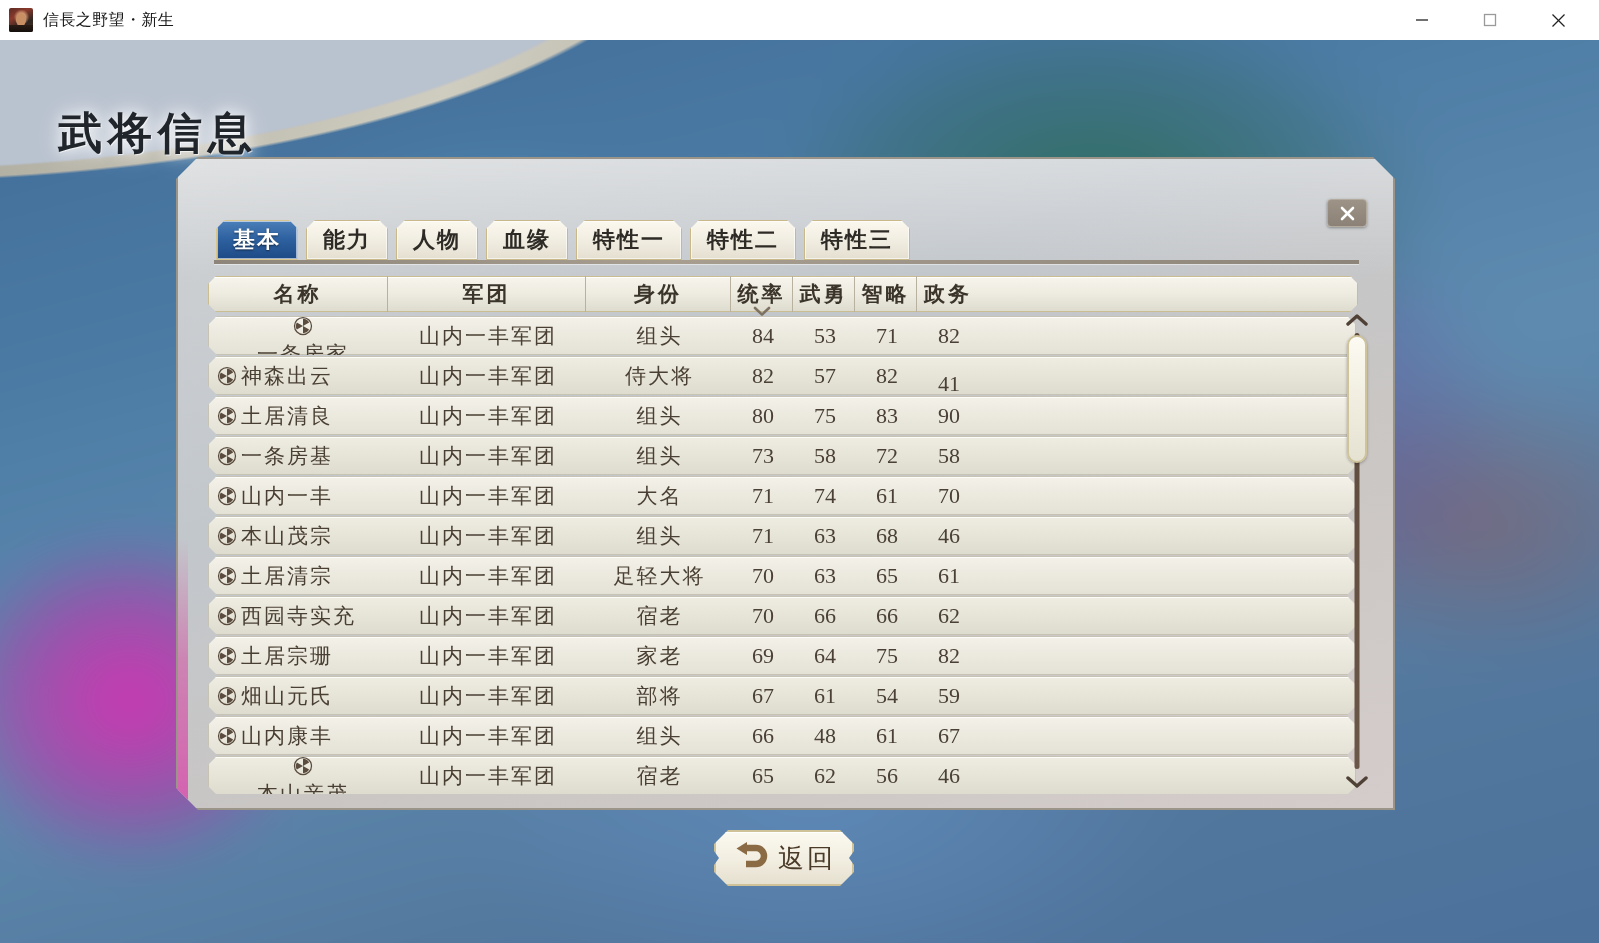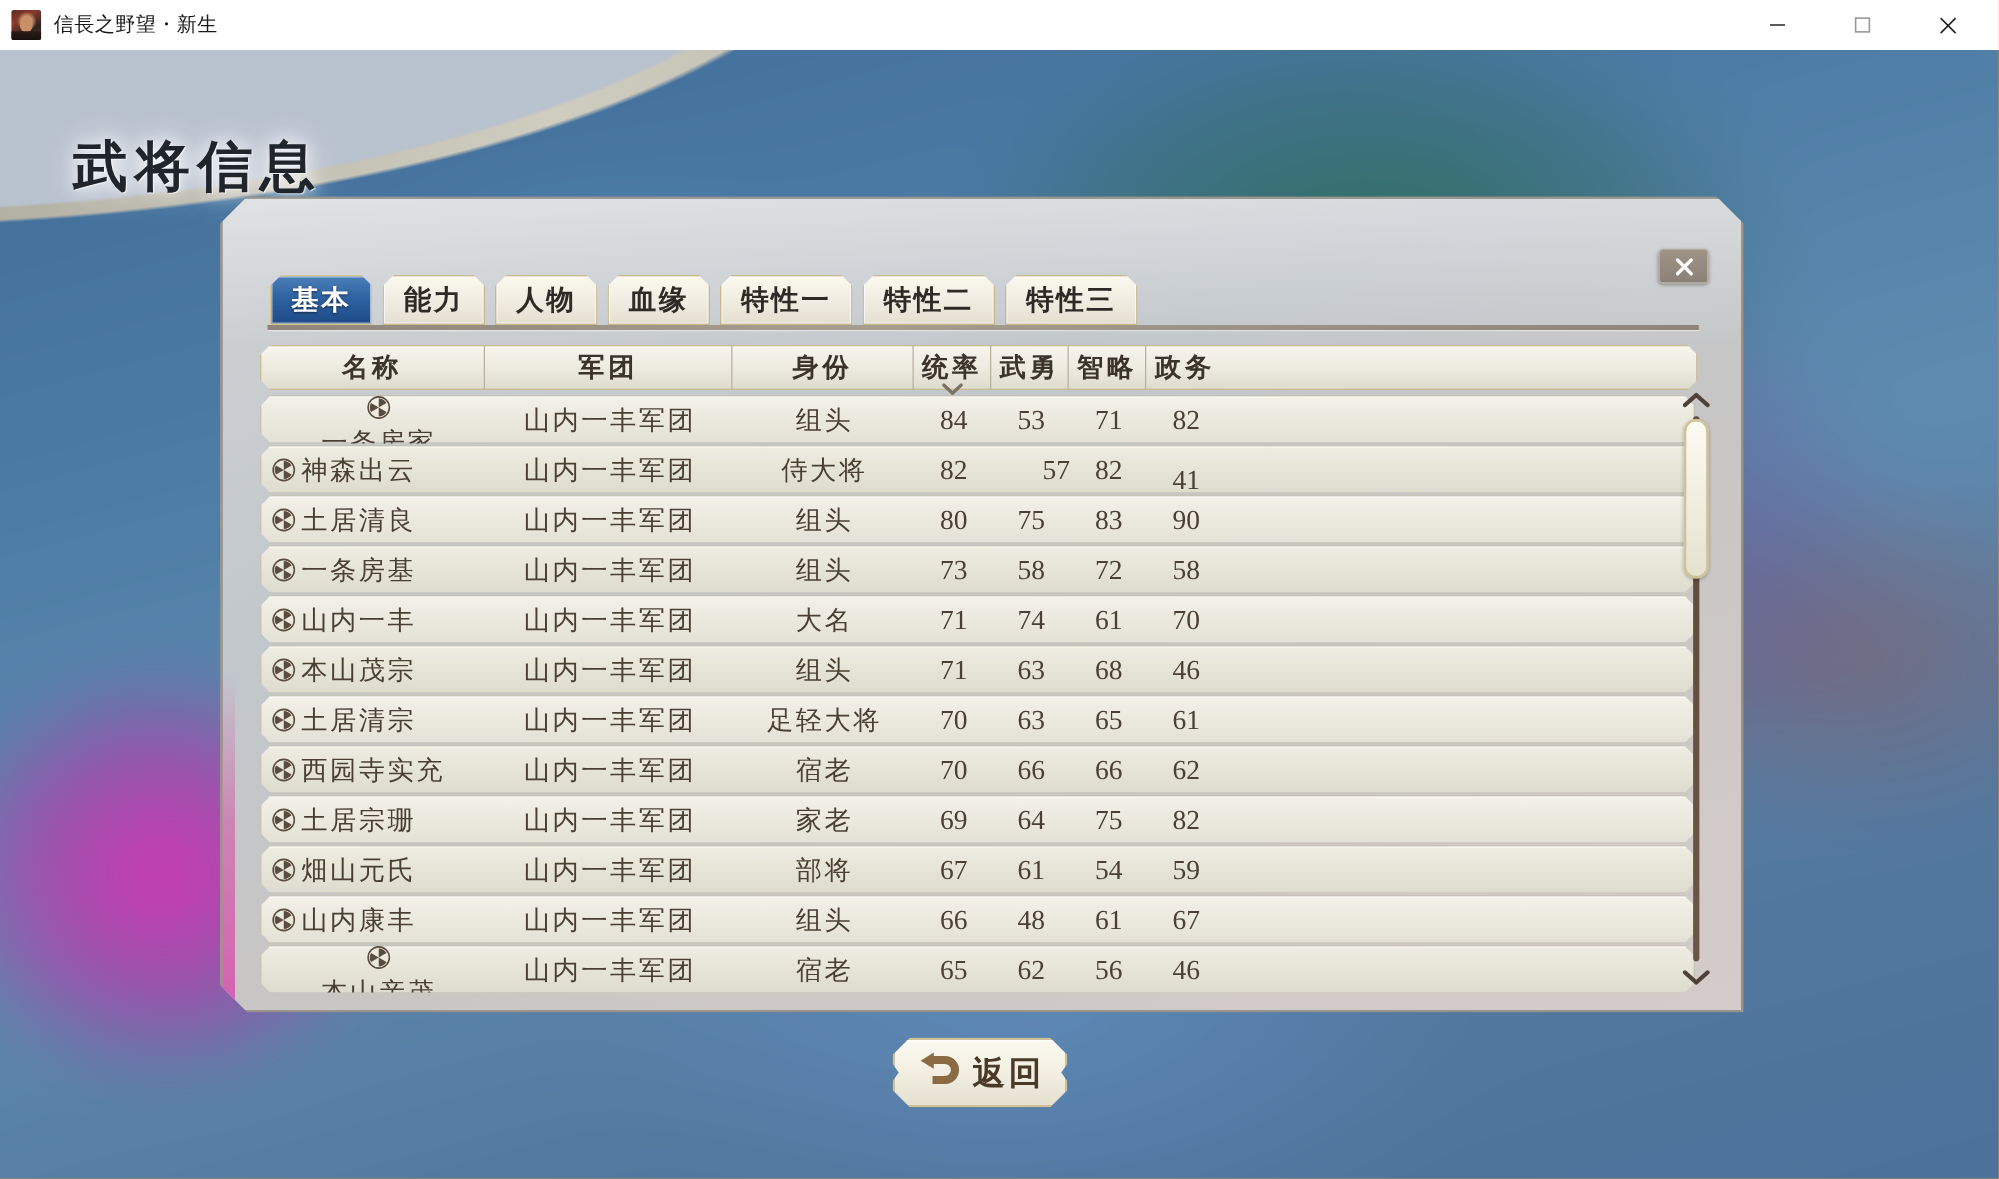--- a/index.html
+++ b/index.html
@@ -341,21 +341,21 @@
       14px 0, calc(100% - 14px) 0, 100% 14px,
       100% calc(50% - 7px), calc(100% - 5px) 50%, 100% calc(50% + 7px),
       100% calc(100% - 14px), calc(100% - 14px) 100%,
       14px 100%, 0 calc(100% - 14px),
       0 calc(50% + 7px), 5px 50%, 0 calc(50% - 7px),
       0 14px);
   }
   .back-label {
     font-family: "Liberation Serif", "DejaVu Serif", serif;
     font-size: 26px;
-    font-weight: 700;
+    font-weight: 400;
     letter-spacing: 3px;
     color: #4a3a28;
   }
   .back-icon { display: block; flex: 0 0 auto; }
 </style>
 </head>
 <body>
 
 <div class="titlebar">
   <div class="tb-icon"></div>
@@ -486,21 +486,21 @@
           </div>
           <div class="cell c-center" style="width: 198px;">
             <span>山内一丰军团</span>
           </div>
           <div class="cell c-center" style="width: 145px; text-align: right;">
             <span>侍大将</span>
           </div>
           <div class="cell c-num" style="width: 62px;">
             <span>82</span>
           </div>
-          <div class="cell c-num" style="width: 62px; justify-content: flex-end;">
+          <div class="cell c-num" style="width: 62px;">
             <span>57</span>
           </div>
           <div class="cell c-num" style="width: 62px;">
             <span>82</span>
           </div>
           <div class="cell c-num" style="width: 62px; margin-top: 16px;">
             <span>41</span>
           </div>
         </div>
         <div class="row">

